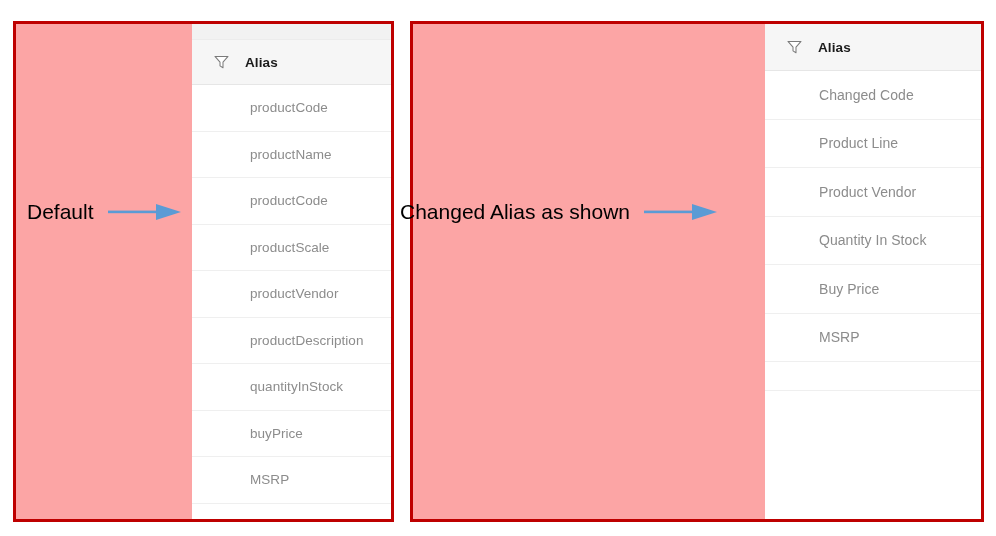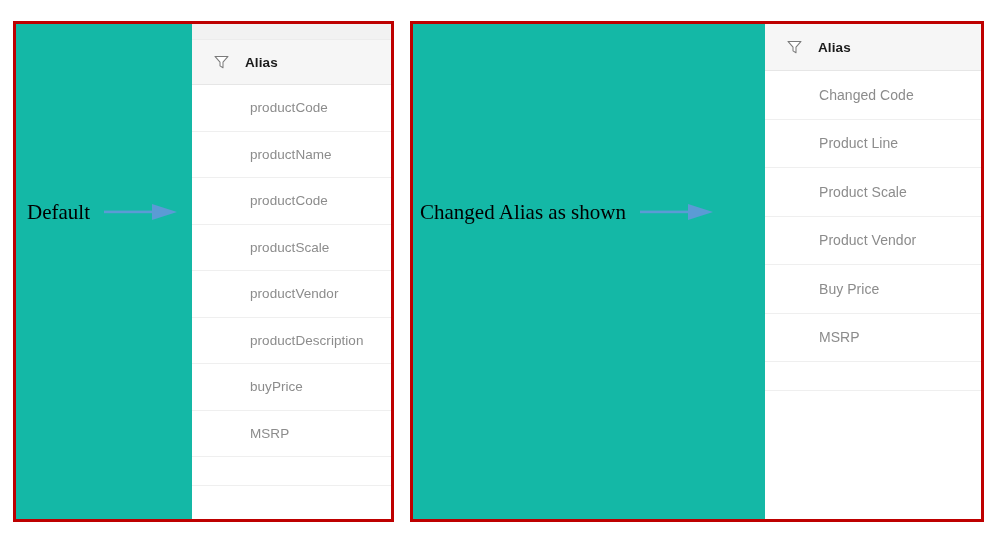--- a/index.html
+++ b/index.html
@@ -12,21 +12,21 @@
     background: #ffffff;
     font-family: "Liberation Sans", sans-serif;
     position: relative;
     overflow: hidden;
   }
 
   .panel {
     position: absolute;
     box-sizing: border-box;
     border: 3px solid #be0000;
-    background: #14b8a6;
+    background: #fca5a5;
     overflow: hidden;
   }
   #panel-left  { left: 13px;  top: 21px; width: 381px; height: 501px; }
   #panel-right { left: 410px; top: 21px; width: 574px; height: 501px; }
 
   
   .grid {
     position: absolute;
     top: 0;
     bottom: 0;
@@ -97,27 +97,26 @@
   }
 
   
   .annotation {
     position: absolute;
     display: flex;
     align-items: center;
     white-space: nowrap;
   }
   #annotation-left  { left: 27px;  top: 199px; }
-  #annotation-right { left: 420px; top: 199px; }
+  #annotation-right { left: 400px; top: 199px; }
 
   .annotation-text {
     font-size: 21px;
     color: #000000;
     line-height: 26px;
-    font-family: Liberation Serif, serif;
   }
 
   .arrow {
     display: block;
     margin-left: 14px;
   }
 </style>
 </head>
 <body>
 
@@ -145,20 +144,23 @@
       <div class="grid-row">
         <span class="cell-text">productScale</span>
       </div>
       <div class="grid-row">
         <span class="cell-text">productVendor</span>
       </div>
       <div class="grid-row">
         <span class="cell-text">productDescription</span>
       </div>
       <div class="grid-row">
+        <span class="cell-text">quantityInStock</span>
+      </div>
+      <div class="grid-row">
         <span class="cell-text">buyPrice</span>
       </div>
       <div class="grid-row">
         <span class="cell-text">MSRP</span>
       </div>
       <div class="grid-row-empty"></div>
     </div>
   </div>
 </div>
 
@@ -174,24 +176,24 @@
     </div>
 
     <div class="grid-rows">
       <div class="grid-row">
         <span class="cell-text">Changed Code</span>
       </div>
       <div class="grid-row">
         <span class="cell-text">Product Line</span>
       </div>
       <div class="grid-row">
-        <span class="cell-text">Product Scale</span>
-      </div>
-      <div class="grid-row">
         <span class="cell-text">Product Vendor</span>
+      </div>
+      <div class="grid-row">
+        <span class="cell-text">Quantity In Stock</span>
       </div>
       <div class="grid-row">
         <span class="cell-text">Buy Price</span>
       </div>
       <div class="grid-row">
         <span class="cell-text">MSRP</span>
       </div>
       <div class="grid-row-empty"></div>
     </div>
   </div>

